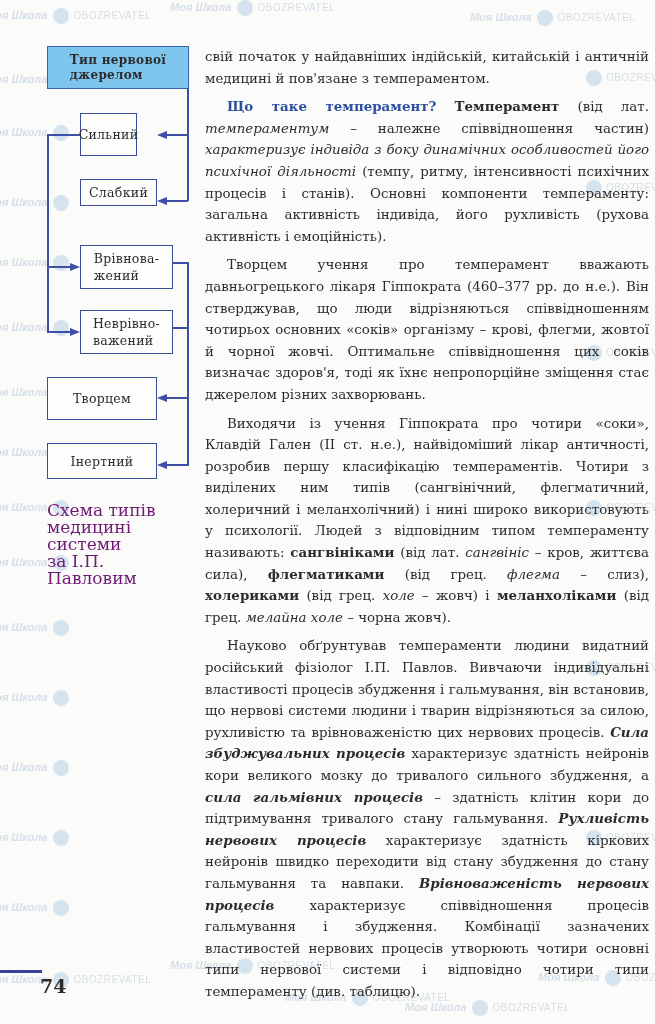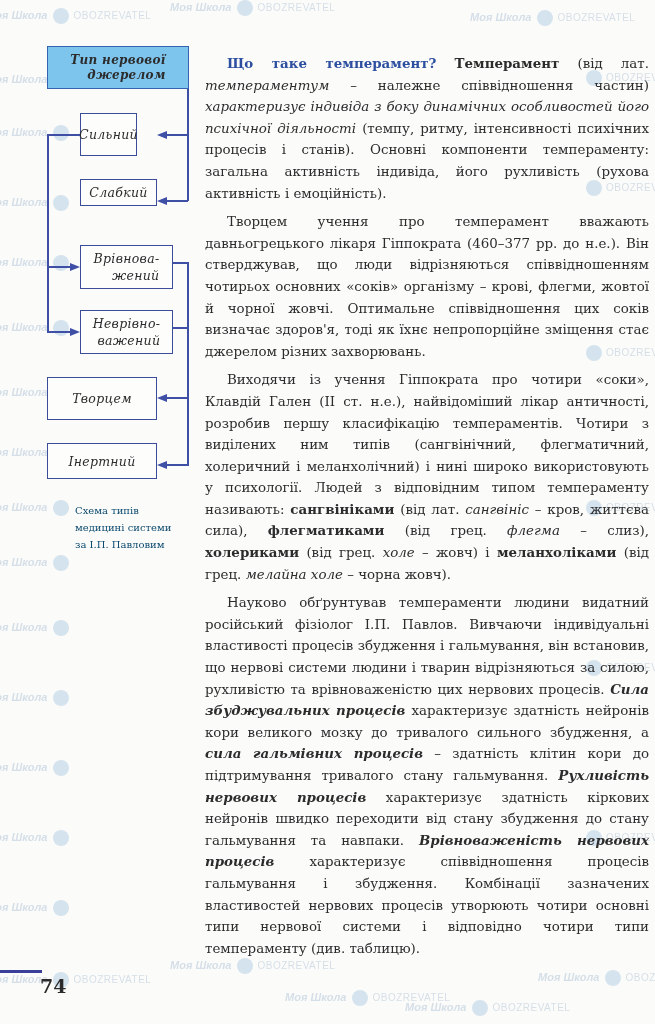--- a/index.html
+++ b/index.html
@@ -16,38 +16,38 @@
   }
   .wm .logo {
     display:inline-block; width:16px; height:16px; border-radius:50%;
     background:#c9dcea; vertical-align:middle; margin:0 4px 0 6px;
   }
   .wm .oz { font-style:normal; font-weight:normal; letter-spacing:0.5px; font-size:10px; }
 
   
   .box {
     position:absolute; border:1.5px solid #3a4c9a; background:#fdfdfc;
-    display:flex; align-items:center; justify-content:center; text-align:right;
+    display:flex; align-items:center; justify-content:center; text-align:left;
     font-family:"DejaVu Serif", serif; font-size:12.5px; line-height:17px;
-    color:#2c2c2c; box-sizing:border-box; letter-spacing:0.3px;font-style:italic;
+    color:#2c2c2c; box-sizing:border-box; letter-spacing:0.3px;
   }
   .box.head {
     background:#7ec5ee; border-color:#3563b0; font-weight:bold; font-size:12px; line-height:15px;
   }
   .line { position:absolute; background:#3f4fa6; }
   .arrow {
     position:absolute; width:0; height:0;
     border-top:4px solid transparent; border-bottom:4px solid transparent;
   }
   .arrow.left { border-right:10px solid #3f4fa6; }
   .arrow.right { border-left:10px solid #3f4fa6; }
 
   .caption {
     position:absolute; left:47px; top:502px; width:150px;
-    font-size:10px; line-height:17px; color:#0c4a6e;margin-left:28px;
+    font-size:17px; line-height:17px; color:#701a75;
   }
 
   
   .main {
     position:absolute; left:205px; top:46px; width:444px;
     font-size:13.4px; line-height:21.6px; text-align:justify; color:#2c2c2c;
   }
   .main p { margin:0; text-indent:0; }
   .main p.ind { text-indent:22px;margin-top:7px; }
   .q { color:#2d4fa0; font-weight:bold; }
@@ -151,20 +151,21 @@
   </div>
 
   <div class="caption">
     <div>Схема типів</div>
     <div>медицині системи</div>
     <div>за І.П. Павловим</div>
   </div>
 </section>
 
 <article class="main">
+  <p>свій початок у найдавніших індійській, китайській і античній медицині й пов'язане з темпераментом.</p>
 
   <p class="ind"><span class="q">Що таке темперамент?</span> <span class="b">Темперамент</span><span> (від лат. </span><span class="i">темпераментум</span><span> – належне співвідношення частин) </span><span class="i">характеризує індивіда з боку динамічних особливостей його психічної діяльності</span><span> (темпу, ритму, інтенсивності психічних процесів і станів). Основні компоненти темпераменту: загальна активність індивіда, його рухливість (рухова активність і емоційність).</span></p>
 
   <p class="ind">Творцем учення про темперамент вважають давньогрецького лікаря Гіппократа (460–377 рр. до н.е.). Він стверджував, що люди відрізняються співвідношенням чотирьох основних «соків» організму – крові, флегми, жовтої й чорної жовчі. Оптимальне співвідношення цих соків визначає здоров'я, тоді як їхнє непропорційне зміщення стає джерелом різних захворювань.</p>
 
   <p class="ind"><span>Виходячи із учення Гіппократа про чотири «соки», Клавдій Гален (II ст. н.е.), найвідоміший лікар античності, розробив першу класифікацію темпераментів. Чотири з виділених ним типів (сангвінічний, флегматичний, холеричний і меланхолічний) і нині широко використовують у психології. Людей з відповідним типом темпераменту називають: </span><span class="b">сангвініками</span><span> (від лат. </span><span class="i">сангвініс</span><span> – кров, життєва сила), </span><span class="b">флегматиками</span><span> (від грец. </span><span class="i">флегма</span><span> – слиз), </span><span class="b">холериками</span><span> (від грец. </span><span class="i">холе</span><span> – жовч) і </span><span class="b">меланхоліками</span><span> (від грец. </span><span class="i">мелайна холе</span><span> – чорна жовч).</span></p>
 
   <p class="ind"><span>Науково обґрунтував темпераменти людини видатний російський фізіолог І.П. Павлов. Вивчаючи індивідуальні властивості процесів збудження і гальмування, він встановив, що нервові системи людини і тварин відрізняються за силою, рухливістю та врівноваженістю цих нервових процесів. </span><span class="bi">Сила збуджувальних процесів</span><span> характеризує здатність нейронів кори великого мозку до тривалого сильного збудження, а </span><span class="bi">сила гальмівних процесів</span><span> – здатність клітин кори до підтримування тривалого стану гальмування. </span><span class="bi">Рухливість нервових процесів</span><span> характеризує здатність кіркових нейронів швидко переходити від стану збудження до стану гальмування та навпаки. </span><span class="bi">Врівноваженість нервових процесів</span><span> характеризує співвідношення процесів гальмування і збудження. Комбінації зазначених властивостей нервових процесів утворюють чотири основні типи нервової системи і відповідно чотири типи темпераменту (див. таблицю).</span></p>
 </article>
 

